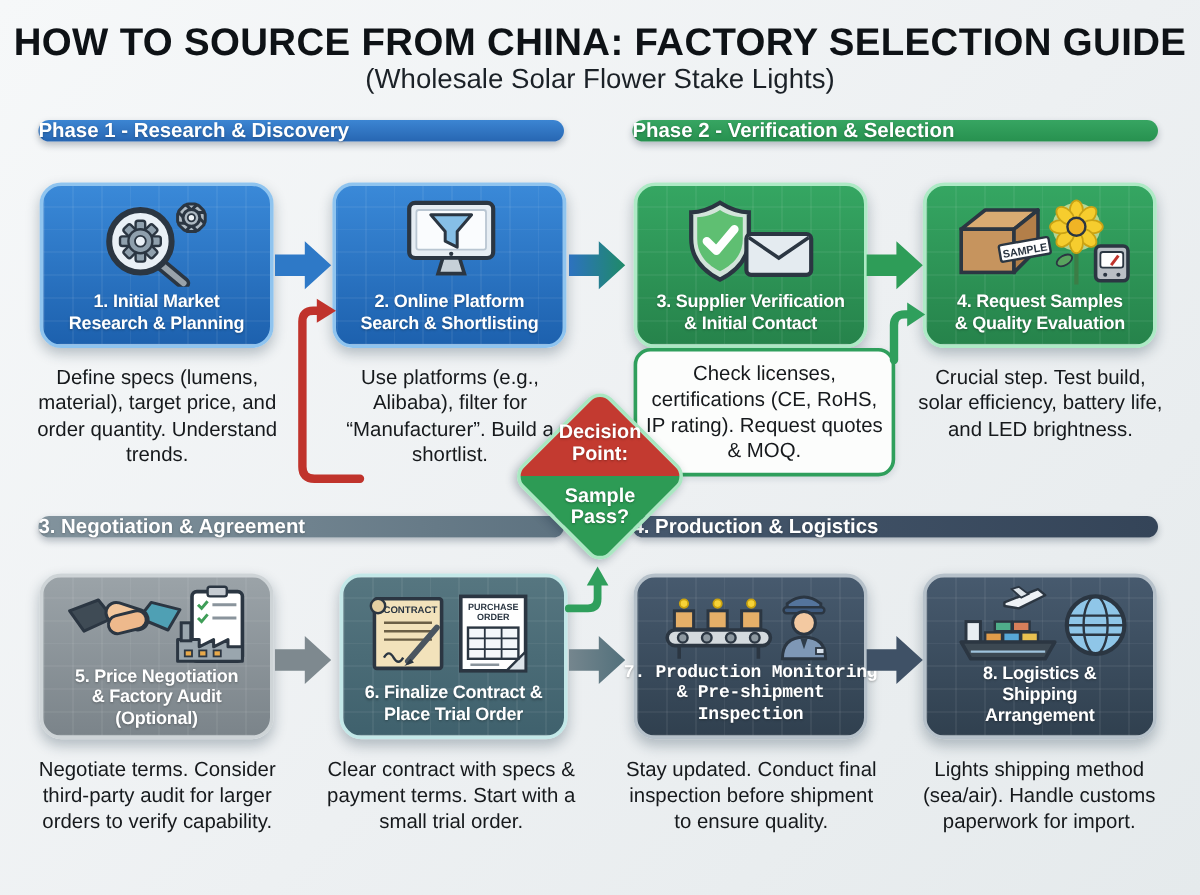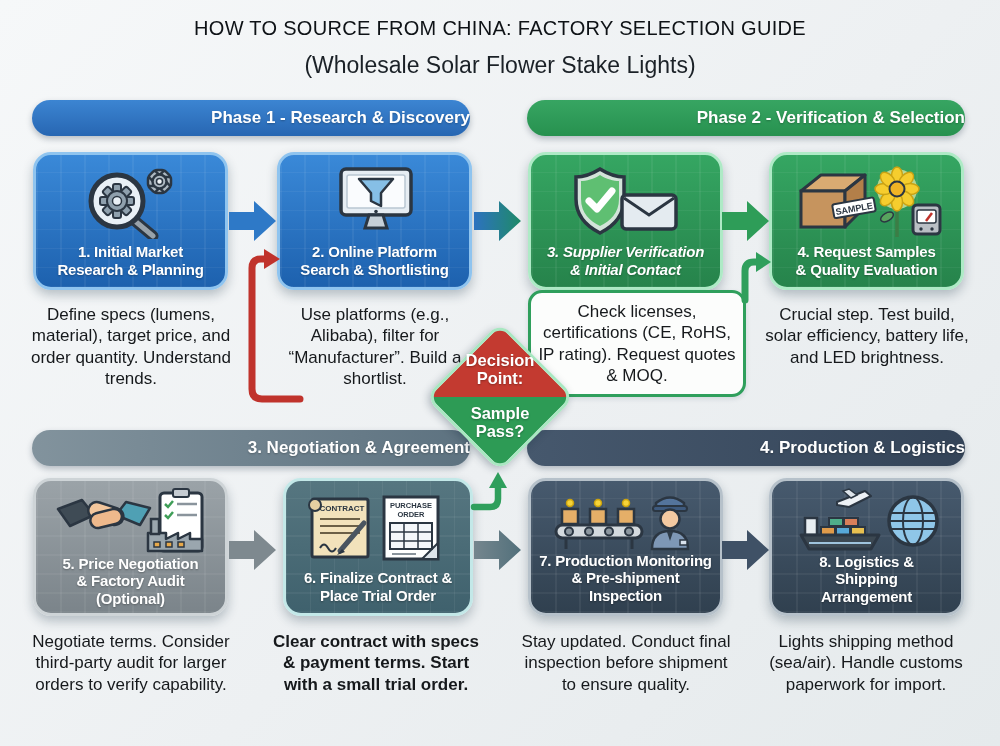--- a/index.html
+++ b/index.html
@@ -3,24 +3,24 @@
 <meta charset="utf-8">
 <style>
   html,body{margin:0;padding:0;background:#dde2e5;}
   #canvas{
     position:relative;width:1000px;height:746px;overflow:hidden;
     background:linear-gradient(135deg,#f6f8f9 0%,#edf0f2 55%,#e5eaec 100%);
     font-family:"Liberation Sans",sans-serif;color:#15191d;
   }
   .abs{position:absolute;}
   
-  .main-title{top:17px;left:0;width:100%;text-align:center;font-size:20px;font-weight:normal;color:#0e1216;letter-spacing:.3px;}
+  .main-title{top:17px;left:0;width:100%;text-align:center;font-size:32px;font-weight:bold;color:#0e1216;letter-spacing:.3px;}
   .sub-title{top:52px;left:0;width:100%;text-align:center;font-size:23px;color:#1b2127;}
   
-  .pill{height:36px;border-radius:18px;display:flex;align-items:center;justify-content:flex-end;
+  .pill{height:18px;border-radius:18px;display:flex;align-items:center;justify-content:flex-start;
         color:#fff;font-weight:bold;font-size:17px;white-space:nowrap;
         box-shadow:0 3px 6px rgba(20,40,60,.28);z-index:1;text-shadow:0 1px 2px rgba(0,0,0,.25);}
   .pill-blue {background:linear-gradient(180deg,#3c85d2,#2766b2);}
   .pill-green{background:linear-gradient(180deg,#37a562,#27914f);}
   .pill-gray {background:linear-gradient(90deg,#82939d,#5d7280);}
   .pill-navy {background:linear-gradient(90deg,#46586d,#344458);}
   
   .step-box{width:195px;height:138px;border-radius:18px;border:3px solid;box-sizing:border-box;
     display:flex;flex-direction:column;justify-content:space-between;align-items:center;
     padding:6px 2px 9px;z-index:2;box-shadow:0 5px 11px rgba(25,50,70,.28);}
@@ -116,21 +116,21 @@
         <polygon points="52,50 66,50 70,63 48,63" fill="#c6d0d8" stroke="#2b3642" stroke-width="3"></polygon>
       </svg>
     </div>
     <div class="step-title">
       <div class="t-line">2. Online Platform</div>
       <div class="t-line">Search &amp; Shortlisting</div>
       <div class="t-line"></div>
     </div>
   </div>
 
-  <div class="abs step-box box-green" style="left:528px;top:152px;font-style:italic;">
+  <div class="abs step-box box-green" style="left:528px;top:152px;">
     <div class="icon-wrap">
       <svg width="124" height="74" viewBox="0 0 124 74">
         <path d="M36 4 C44 9 53 12 60 12 L60 34 C60 52 48 62 36 68 C24 62 12 52 12 34 L12 12 C19 12 28 9 36 4 Z" fill="#d3e4da" stroke="#2b3642" stroke-width="3.5"></path>
         <path d="M36 10 C42 14 50 16 55 16 L55 34 C55 48 46 56 36 61 C26 56 17 48 17 34 L17 16 C22 16 30 14 36 10 Z" fill="#5fbf72"></path>
         <path d="M25 36 L33 44 L48 26" stroke="#fff" stroke-width="7" fill="none" stroke-linecap="round" stroke-linejoin="round"></path>
         <rect x="58" y="30" width="54" height="34" rx="4" fill="#e4ebf0" stroke="#2b3642" stroke-width="3.5"></rect>
         <path d="M60 33 L85 50 L110 33" stroke="#2b3642" stroke-width="3" fill="none"></path>
       </svg>
     </div>
     <div class="step-title">
@@ -229,21 +229,21 @@
         <line x1="88" y1="61" x2="112" y2="61" stroke="#8a949c" stroke-width="2"></line>
       </svg>
     </div>
     <div class="step-title">
       <div class="t-line">6. Finalize Contract &amp;</div>
       <div class="t-line">Place Trial Order</div>
       <div class="t-line"></div>
     </div>
   </div>
 
-  <div class="abs step-box box-navy" style="left:528px;top:478px;">
+  <div class="abs step-box box-navy" style="left:528px;top:478px;font-family:Liberation Mono, monospace;">
     <div class="icon-wrap">
       <svg width="148" height="64" viewBox="0 0 148 64">
         <rect x="10" y="22" width="16" height="15" fill="#e5af68" stroke="#2b3642" stroke-width="2.5"></rect>
         <rect x="38" y="22" width="16" height="15" fill="#e5af68" stroke="#2b3642" stroke-width="2.5"></rect>
         <rect x="66" y="22" width="16" height="15" fill="#e5af68" stroke="#2b3642" stroke-width="2.5"></rect>
         <circle cx="18" cy="16" r="3.5" fill="#f6d338" stroke="#caa20e" stroke-width="1.5"></circle>
         <circle cx="46" cy="16" r="3.5" fill="#f6d338" stroke="#caa20e" stroke-width="1.5"></circle>
         <circle cx="74" cy="16" r="3.5" fill="#f6d338" stroke="#caa20e" stroke-width="1.5"></circle>
         <rect x="4" y="38" width="86" height="13" rx="6.5" fill="#d4dade" stroke="#2b3642" stroke-width="3"></rect>
         <circle cx="17" cy="44.5" r="4" fill="#8d98a0" stroke="#2b3642" stroke-width="2"></circle>
@@ -325,21 +325,21 @@
     <polygon points="0,13 25,13 25,2 47,22 25,42 25,31 0,31" fill="#3f5166"></polygon>
   </svg>
 
   <div class="abs desc" style="left:24px;top:304px;width:214px;">Define specs (lumens, material), target price, and order quantity. Understand trends.</div>
   <div class="abs desc" style="left:270px;top:304px;width:210px;">Use platforms (e.g., Alibaba), filter for “Manufacturer”. Build a shortlist.</div>
   <div class="abs desc-card" style="left:528px;top:290px;width:218px;height:107px;">
     <div class="desc" style="width:206px;">Check licenses, certifications (CE, RoHS, IP rating). Request quotes &amp; MOQ.</div>
   </div>
   <div class="abs desc" style="left:762px;top:304px;width:210px;">Crucial step. Test build, solar efficiency, battery life, and LED brightness.</div>
   <div class="abs desc" style="left:24px;top:631px;width:214px;">Negotiate terms. Consider third-party audit for larger orders to verify capability.</div>
-  <div class="abs desc" style="left:272px;top:631px;width:208px;font-weight:bold;">Clear contract with specs &amp; payment terms. Start with a small trial order.</div>
+  <div class="abs desc" style="left:272px;top:631px;width:208px;">Clear contract with specs &amp; payment terms. Start with a small trial order.</div>
   <div class="abs desc" style="left:520px;top:631px;width:212px;">Stay updated. Conduct final inspection before shipment to ensure quality.</div>
   <div class="abs desc" style="left:762px;top:631px;width:208px;">Lights shipping method (sea/air). Handle customs paperwork for import.</div>
 
 
   <svg id="overlay" class="abs">
     <g>
       <path d="M 300 399 L 262 399 Q 252 399 252 389 L 252 268 Q 252 259 261 259 L 264 259" stroke="#c0332c" stroke-width="7" fill="none" stroke-linecap="round"></path>
       <polygon points="264,249 264,269 280,259" fill="#c0332c"></polygon>
     </g>
     <g>

